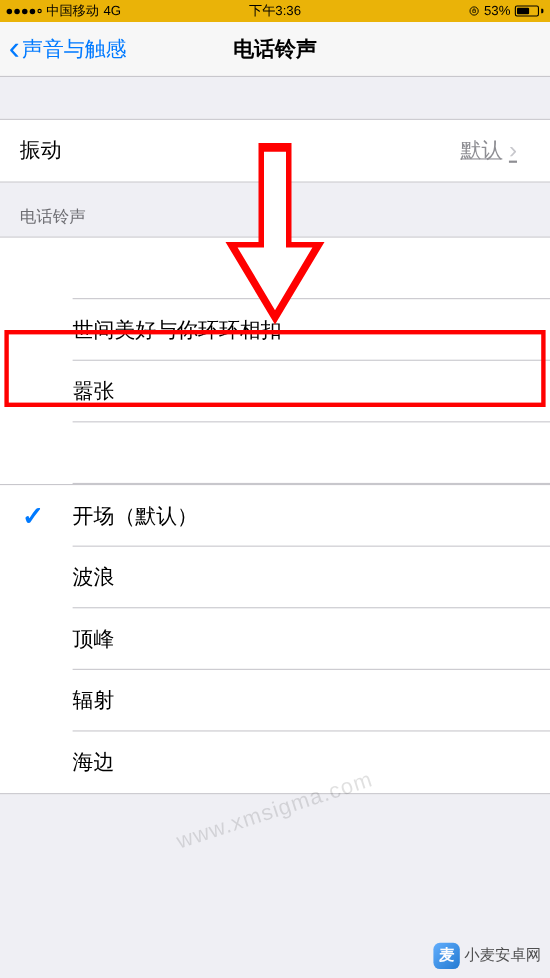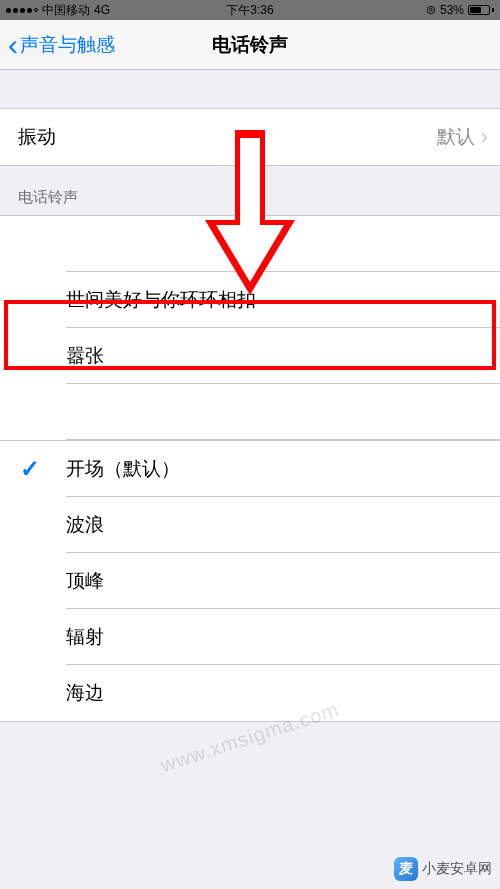--- a/index.html
+++ b/index.html
@@ -6,21 +6,21 @@
     body {
       width: 500px;
       height: 889px;
       font-family: -apple-system, "Helvetica Neue", Arial, sans-serif;
       background: #efeff4;
       position: relative;
       overflow: hidden;
     }
     .status-bar {
       height: 20px;
-      background: #737373;
+      background: #eab308;
       display: flex;
       align-items: center;
       justify-content: space-between;
       padding: 0 6px;
       font-size: 12px;
       font-weight: 500;
     }
     .status-left { display: flex; align-items: center; gap: 4px; }
     .signal-dots { display: flex; gap: 2px; align-items: center; }
     .dot { width: 5px; height: 5px; border-radius: 50%; background: #000; }
@@ -47,29 +47,29 @@
     .nav-title { position: absolute; left: 50%; transform: translateX(-50%); font-size: 19px; font-weight: 600; }
 
     .section-spacer { height: 38px; }
     .section-header { padding: 22px 18px 8px; font-size: 15px; color: #6d6d72; }
 
     .group { background: #fff; border-top: 1px solid #c8c7cc; border-bottom: 1px solid #c8c7cc; }
     .row {
       min-height: 56px;
       display: flex;
       align-items: center;
-      padding: 0 12px 0 66px;
+      padding: 0 30px 0 66px;
       position: relative;
       font-size: 19px;
       color: #000;
       cursor: pointer;
     }
     .row.full-pad { padding-left: 18px; }
     .row-sep { position: absolute; left: 66px; right: 0; bottom: 0; height: 1px; background: #c8c7cc; }
-    .row-value { margin-left: auto; color: #8e8e93; font-size: 19px; display: flex; align-items: flex-end; gap: 6px; }
+    .row-value { margin-left: auto; color: #8e8e93; font-size: 19px; display: flex; align-items: flex-end; gap: 6px; text-decoration: underline; }
     .chevron { color: #c7c7cc; font-size: 22px; font-weight: 300; }
     .check { position: absolute; left: 20px; color: #007aff; font-size: 24px; font-weight: bold; }
 
     .highlight-box {
       position: absolute;
       border: 4px solid #ff0000;
       left: 4px;
       right: 4px;
       top: 300px;
       height: 70px;

